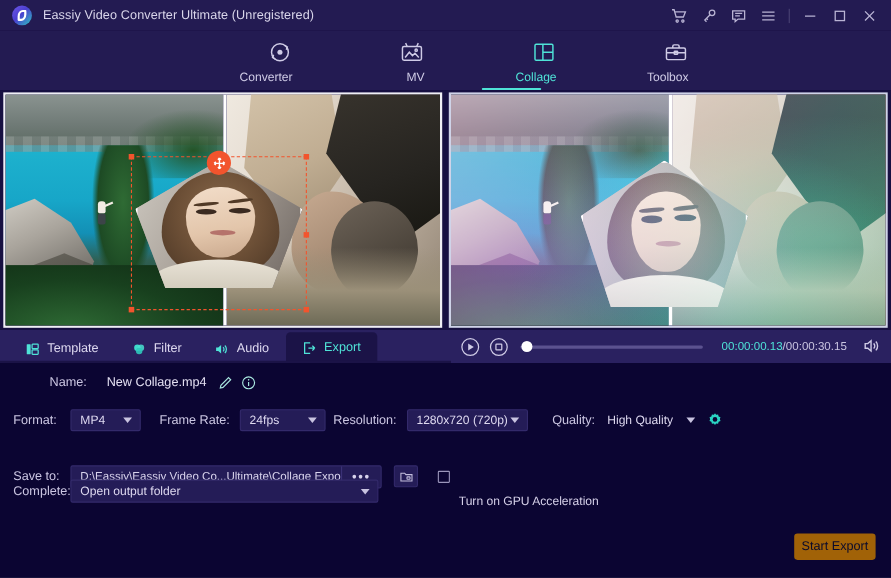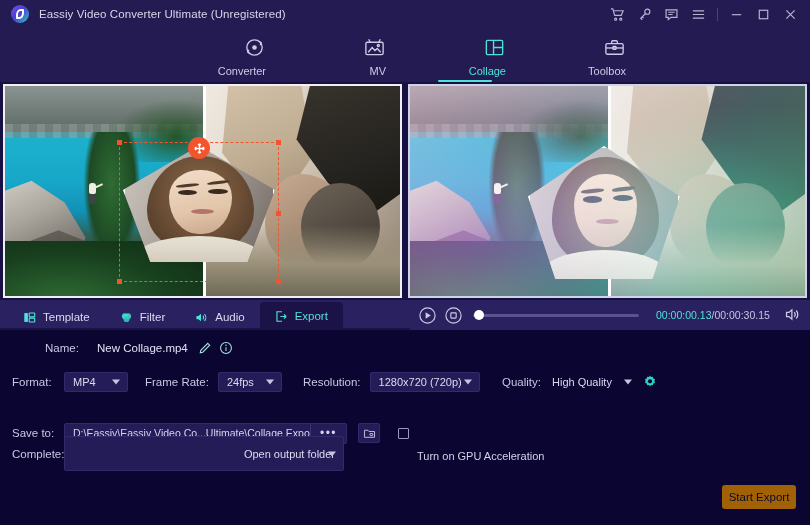--- a/index.html
+++ b/index.html
@@ -554,21 +554,21 @@
     <div class="frow" style="left:12px;top:42px;">
       <span class="lbl" style="width:52px;">Format:</span>
       <div class="field" style="width:64px;">
         <span>MP4</span>
         <span class="caret"></span>
       </div>
     </div>
 
     <div class="frow" style="left:145px;top:42px;">
       <span class="lbl" style="margin-right:9px;">Frame Rate:</span>
-      <div class="field" style="width:64px;text-align:center;">
+      <div class="field" style="width:78px;text-align:center;">
         <span>24fps</span>
         <span class="caret"></span>
       </div>
     </div>
 
     <div class="frow" style="left:303px;top:42px;">
       <span class="lbl" style="margin-right:9px;">Resolution:</span>
       <div class="field" style="width:110px;">
         <span>1280x720 (720p)</span>
         <span class="caret"></span>
@@ -602,21 +602,21 @@
           </svg>
       </div>
       <div style="display:flex;align-items:center;margin-left:18px;">
         <span class="chk"></span>
         <span class="chk-label">Turn on GPU Acceleration</span>
       </div>
     </div>
 
     <div class="frow" style="left:12px;top:106px;">
       <span class="lbl" style="width:52px;">Complete:</span>
-      <div class="field" style="width:280px;height:35px;justify-content:flex-end;">
+      <div class="field" style="width:280px;height:21px;">
         <span>Open output folder</span>
         <span class="caret"></span>
       </div>
     </div>
 
     <div class="export-btn">Start Export</div>
   </div>
 </div>
 
 </body></html>

